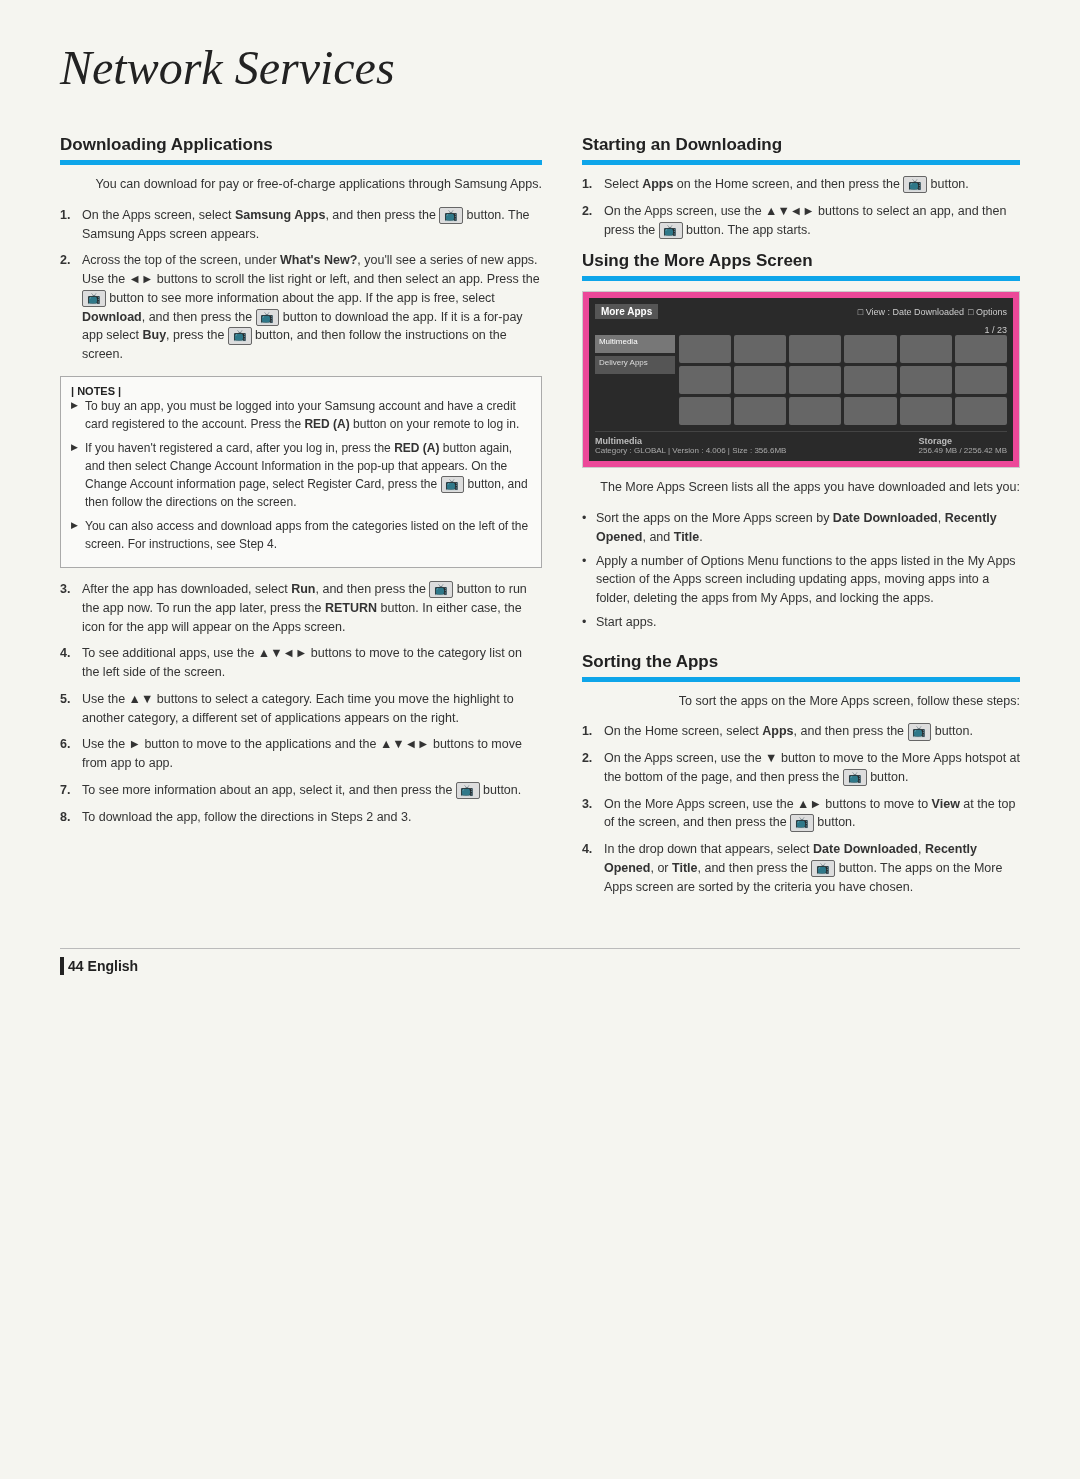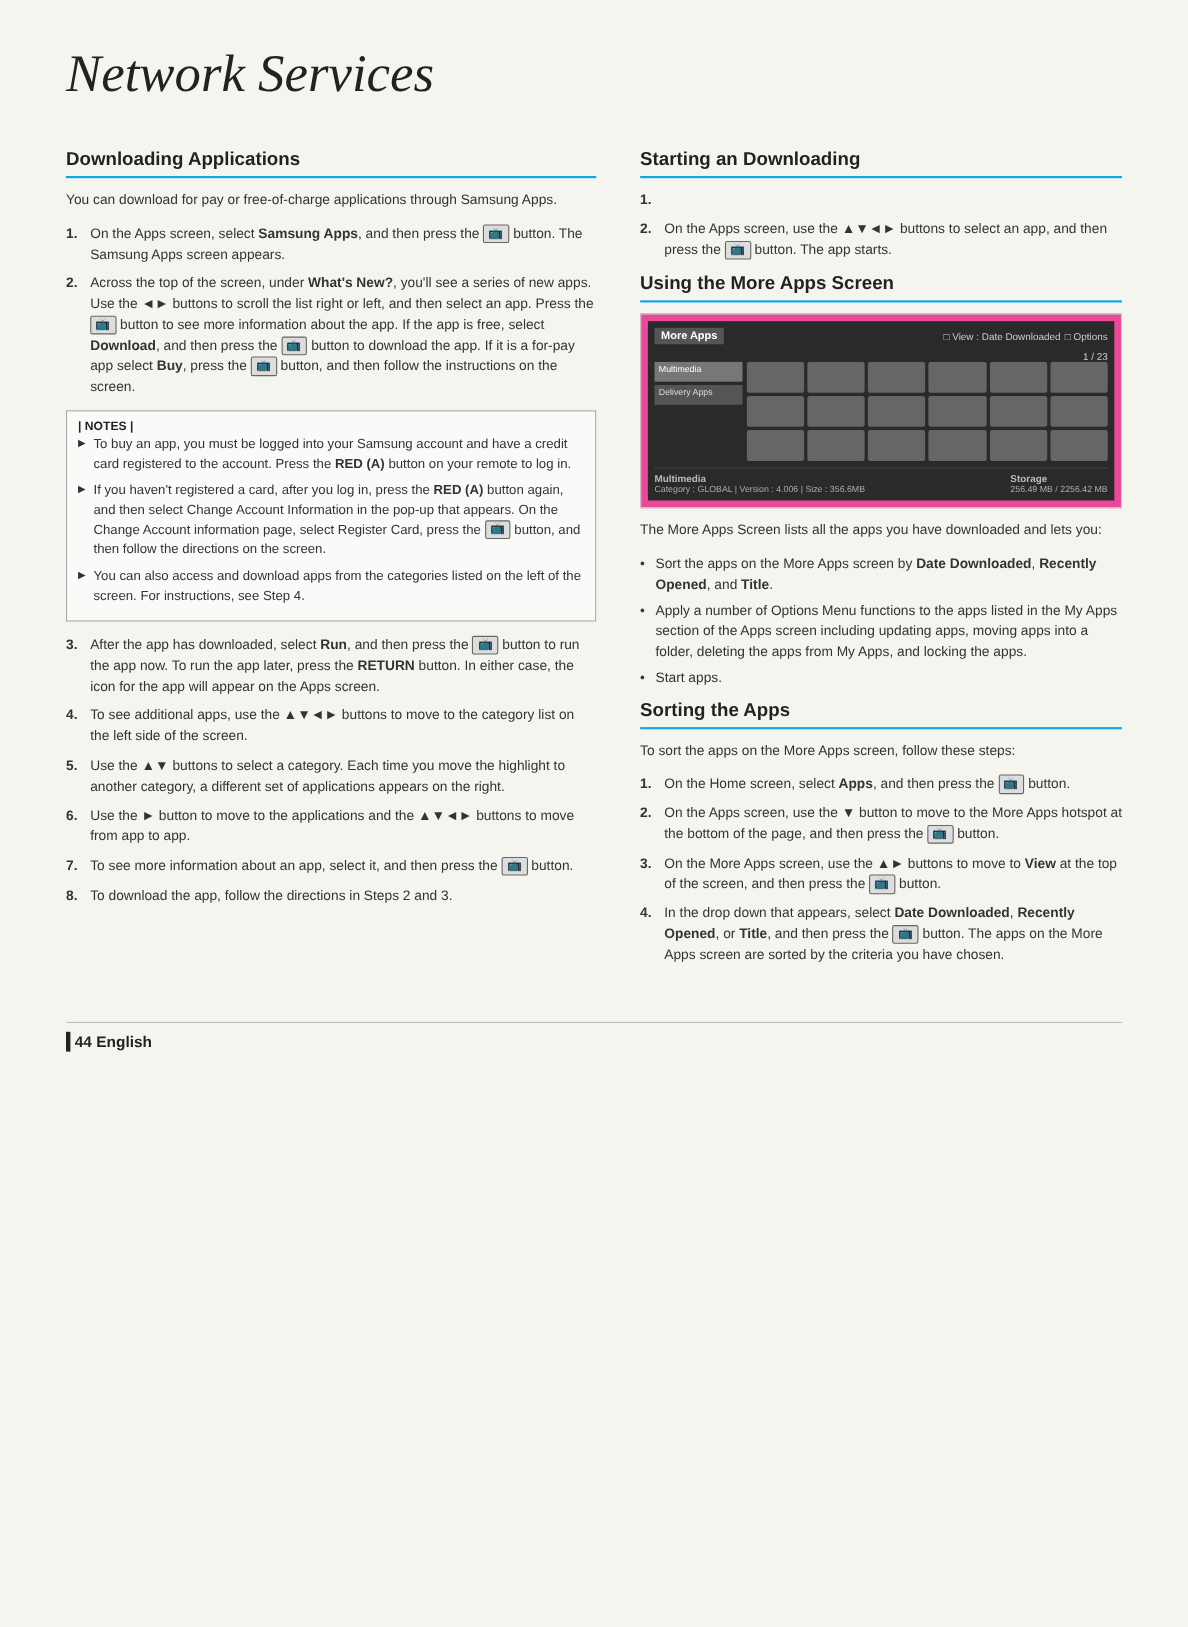--- a/index.html
+++ b/index.html
@@ -28,29 +28,30 @@
     .col-left {
       flex: 1.1;
     }
     .col-right {
       flex: 1;
     }
     .section-title {
       font-size: 17px;
       font-weight: bold;
       color: #222;
-      border-bottom: 2px solid #0ea5e9;
+      border-bottom: 5px solid #0ea5e9;
       padding-bottom: 5px;
       margin-bottom: 10px;
     }
     .intro-text {
       font-size: 12.5px;
       line-height: 1.5;
       margin-bottom: 12px;
       color: #333;
+      text-align: right;
     }
     .numbered-list {
       list-style: none;
       padding: 0;
       margin-bottom: 12px;
     }
     .numbered-list li {
       display: flex;
       gap: 6px;
       font-size: 12.5px;
@@ -89,21 +90,21 @@
     .notes-list li::before {
       content: '▶';
       position: absolute;
       left: 0;
       font-size: 9px;
       top: 2px;
     }
     .bullet-list {
       list-style: none;
       padding: 0;
-      margin-bottom: 10px;
+      margin-bottom: 20px;
     }
     .bullet-list li {
       font-size: 12.5px;
       line-height: 1.5;
       margin-bottom: 5px;
       padding-left: 14px;
       color: #333;
       position: relative;
     }
     .bullet-list li::before {
@@ -285,20 +286,21 @@
       </li>
     </ol>
   </div>
 
   <div class="col-right">
 
     <div class="section-title">Starting an Downloading</div>
     <ol class="numbered-list">
       <li>
         <span class="num">1.</span>
+        <span>Select <strong>Apps</strong> on the Home screen, and then press the <span class="inline-btn">📺</span> button.</span>
       </li>
       <li>
         <span class="num">2.</span>
         <span>On the Apps screen, use the ▲▼◄► buttons to select an app, and then press the <span class="inline-btn">📺</span> button. The app starts.</span>
       </li>
     </ol>
 
     <div class="section-title">Using the More Apps Screen</div>
 
     <div class="more-apps-screenshot">

